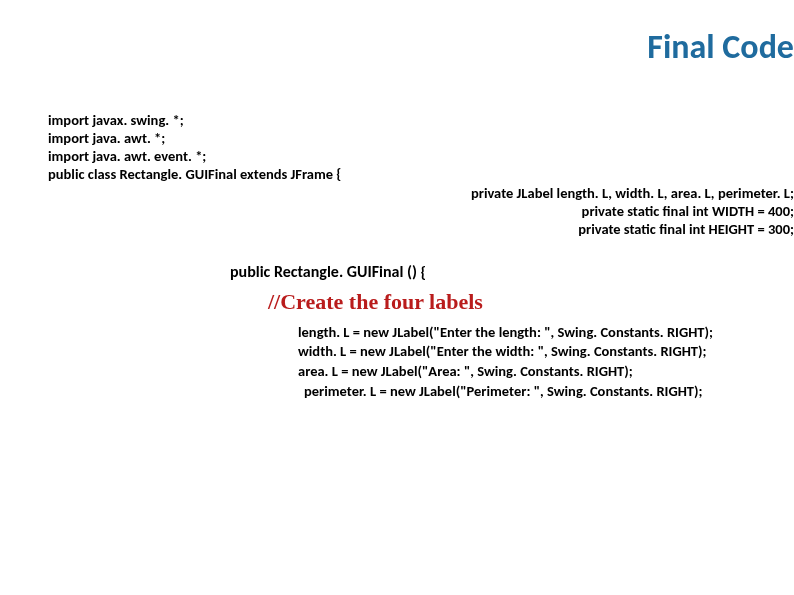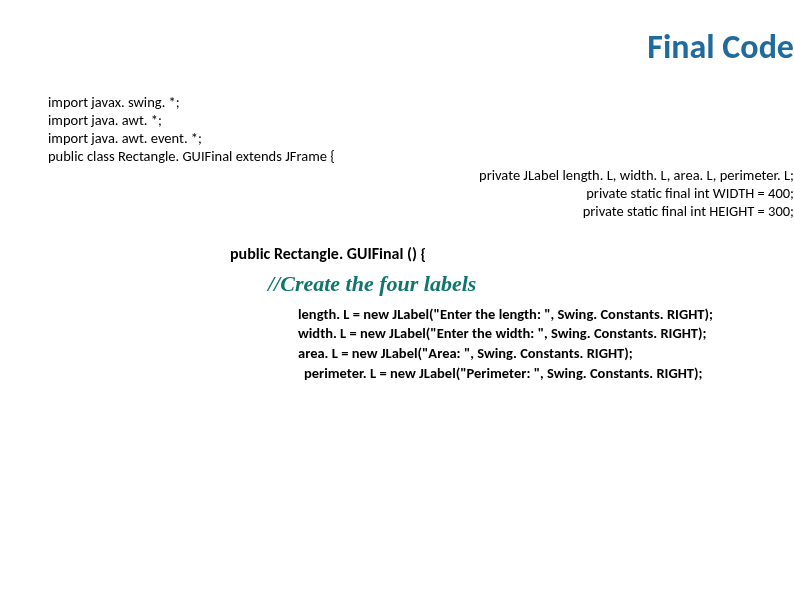--- a/index.html
+++ b/index.html
@@ -14,38 +14,37 @@
     box-sizing: border-box;
   }
   .title {
     font-size: 34px;
     font-weight: bold;
     color: #1f6b9e;
     text-align: right;
     margin-top: 26px;
   }
   .code-block {
-    margin: 26px 0 0 48px;
+    margin: 44px 0 0 48px;
     font-size: 14.5px;
-    font-weight: normal;
+    font-weight: bold;
     line-height: 1.25;
   }
   .code-block .indent1 { padding-left: 40px; text-align: right; }
   .constructor {
     margin: 24px 0 0 230px;
     font-size: 16px;
     font-weight: bold;
   }
   .section-comment {
     margin: 8px 0 0 268px;
     font-family: "Times New Roman", Times, serif;
     font-size: 22px;
     font-weight: bold;
-    color: #0f766e;
-    font-style: italic;
+    color: #b91c1c;
   }
   .label-lines {
     margin: 8px 0 0 298px;
     font-size: 14.5px;
     font-weight: bold;
     line-height: 1.35;
   }
   .label-lines div.indent { padding-left: 6px; }
 </style>
 </head>

